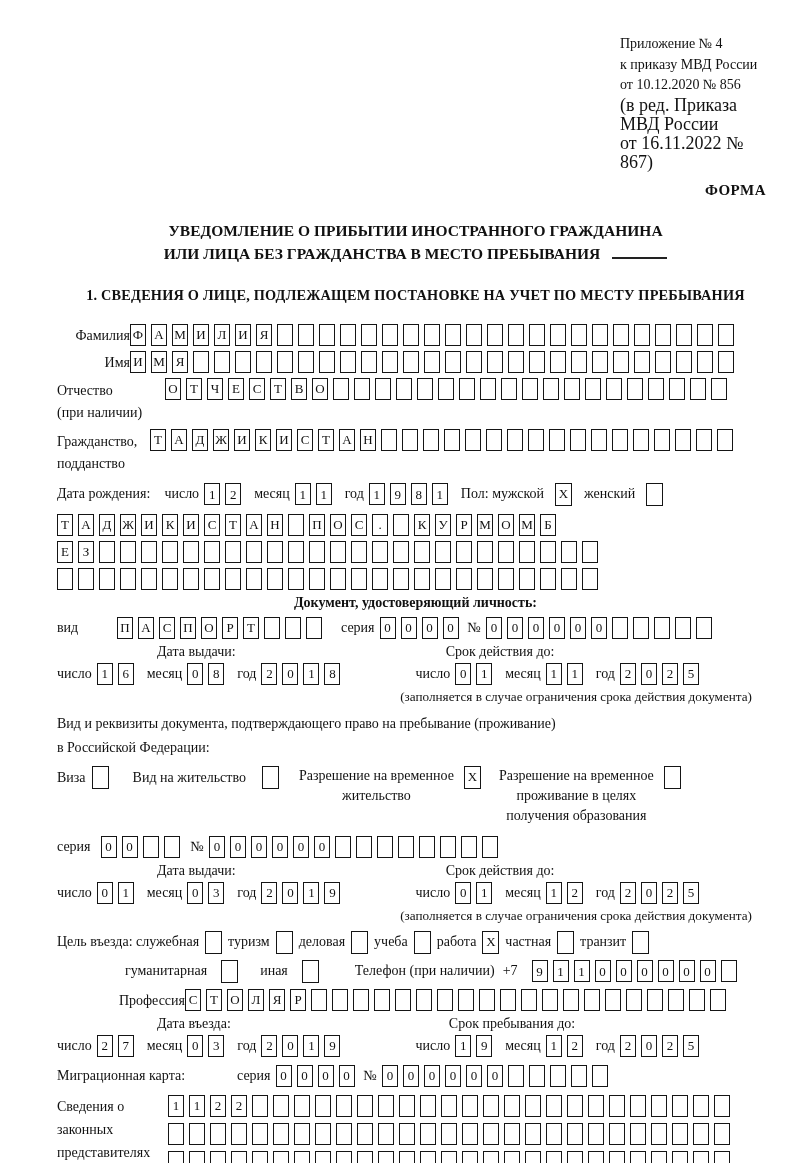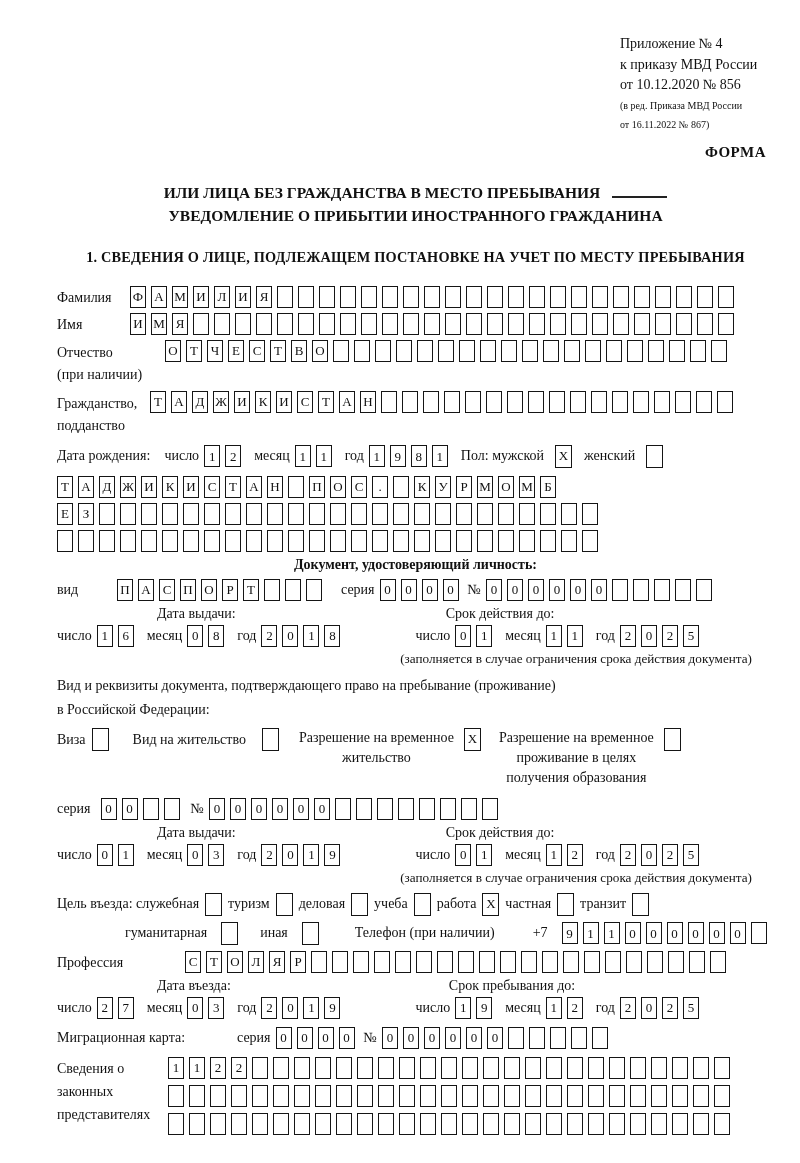--- a/index.html
+++ b/index.html
@@ -1,31 +1,31 @@
 <!DOCTYPE html>
 <html><head>
 <meta charset="utf-8">
 <style>
   * { box-sizing: border-box; margin: 0; padding: 0; }
   html,body { width:800px; background:#fff; }
   body { height:1163px; overflow:hidden; color:#111; font-family:"Liberation Serif", serif; font-size:14px; }
   .page { padding: 34px 26px 0 57px; }
 
   .top-right { margin-left:563px; line-height:20.5px; font-size:14px; }
-  .top-right .amend { font-size:10px; line-height:19px; }
+  .top-right .amend { font-size:18px; line-height:19px; }
   .top-right .amend:first-of-type { margin-top:2px; }
   .forma { margin-top:10px; text-align:right; padding-right:8px; font-weight:bold; font-size:15px; letter-spacing:.5px; }
 
   .title { margin-top:20px; text-align:center; font-weight:bold; font-size:15.5px; line-height:23px; }
   .blank-line { display:inline-block; width:55px; border-bottom:2px solid #222; margin-left:12px; height:14px; }
   .section-title { margin-top:22px; text-align:center; font-weight:bold; font-size:14.3px; letter-spacing:.2px; }
   .body-rows { margin-top:20px; }
 
   .row { display:flex; align-items:flex-start; margin-bottom:5px; }
-  .lbl { padding-top:4px; white-space:nowrap; }
+  .lbl { padding-top:4px; white-space:nowrap;text-align:right; }
   .lbl2 { line-height:22px; padding-top:2px; }
   .boxes { display:flex; flex-wrap:nowrap; }
   .cbox { flex:0 0 auto; width:16px; height:22px; border:1.7px solid #151515; margin-right:5px;
           display:inline-flex; align-items:center; justify-content:center;
           font-size:13px; line-height:1; }
   .chk  { flex:0 0 auto; width:17px; height:23px; border:1.7px solid #151515;
           display:inline-flex; align-items:center; justify-content:center;
           font-size:13px; margin:0 6px; }
 
   .w73  { width:73px; }  .w108 { width:108px; } .w93  { width:93px; }
@@ -56,22 +56,22 @@
     <div>Приложение № 4</div>
     <div>к приказу МВД России</div>
     <div>от 10.12.2020 № 856</div>
     <div class="amend">(в ред. Приказа МВД России</div>
     <div class="amend">от 16.11.2022 № 867)</div>
   </div>
 
   <div class="forma">ФОРМА</div>
 
   <div class="title">
+    <div>УВЕДОМЛЕНИЕ О ПРИБЫТИИ ИНОСТРАННОГО ГРАЖДАНИНА</div>
     <div><span>ИЛИ ЛИЦА БЕЗ ГРАЖДАНСТВА В МЕСТО ПРЕБЫВАНИЯ</span><span class="blank-line"></span></div>
-    <div>УВЕДОМЛЕНИЕ О ПРИБЫТИИ ИНОСТРАННОГО ГРАЖДАНИНА</div>
   </div>
 
   <div class="section-title">1. СВЕДЕНИЯ О ЛИЦЕ, ПОДЛЕЖАЩЕМ ПОСТАНОВКЕ НА УЧЕТ ПО МЕСТУ ПРЕБЫВАНИЯ</div>
 
   <div class="body-rows">
 
     <div class="row">
       <span class="lbl w73">Фамилия</span>
       <span class="boxes" style="display: flex;">
           <span class="cbox">Ф</span>
@@ -514,21 +514,21 @@
       <span class="chk"></span>
       <span>транзит</span>
       <span class="chk"></span>
     </div>
 
     <div class="purpose" style="margin-left:68px;gap:8px;">
       <span>гуманитарная</span>
       <span class="chk" style="margin-right:14px;"></span>
       <span>иная</span>
       <span class="chk" style="margin-right:28px;"></span>
-      <span style="margin-right:30px;">Телефон (при наличии)</span>
+      <span style="">Телефон (при наличии)</span>
       <span style="margin-right:6px;">+7</span>
       <span class="boxes" style="display: flex;">
           <span class="cbox">9</span>
           <span class="cbox">1</span>
           <span class="cbox">1</span>
           <span class="cbox">0</span>
           <span class="cbox">0</span>
           <span class="cbox">0</span>
           <span class="cbox">0</span>
           <span class="cbox">0</span>

